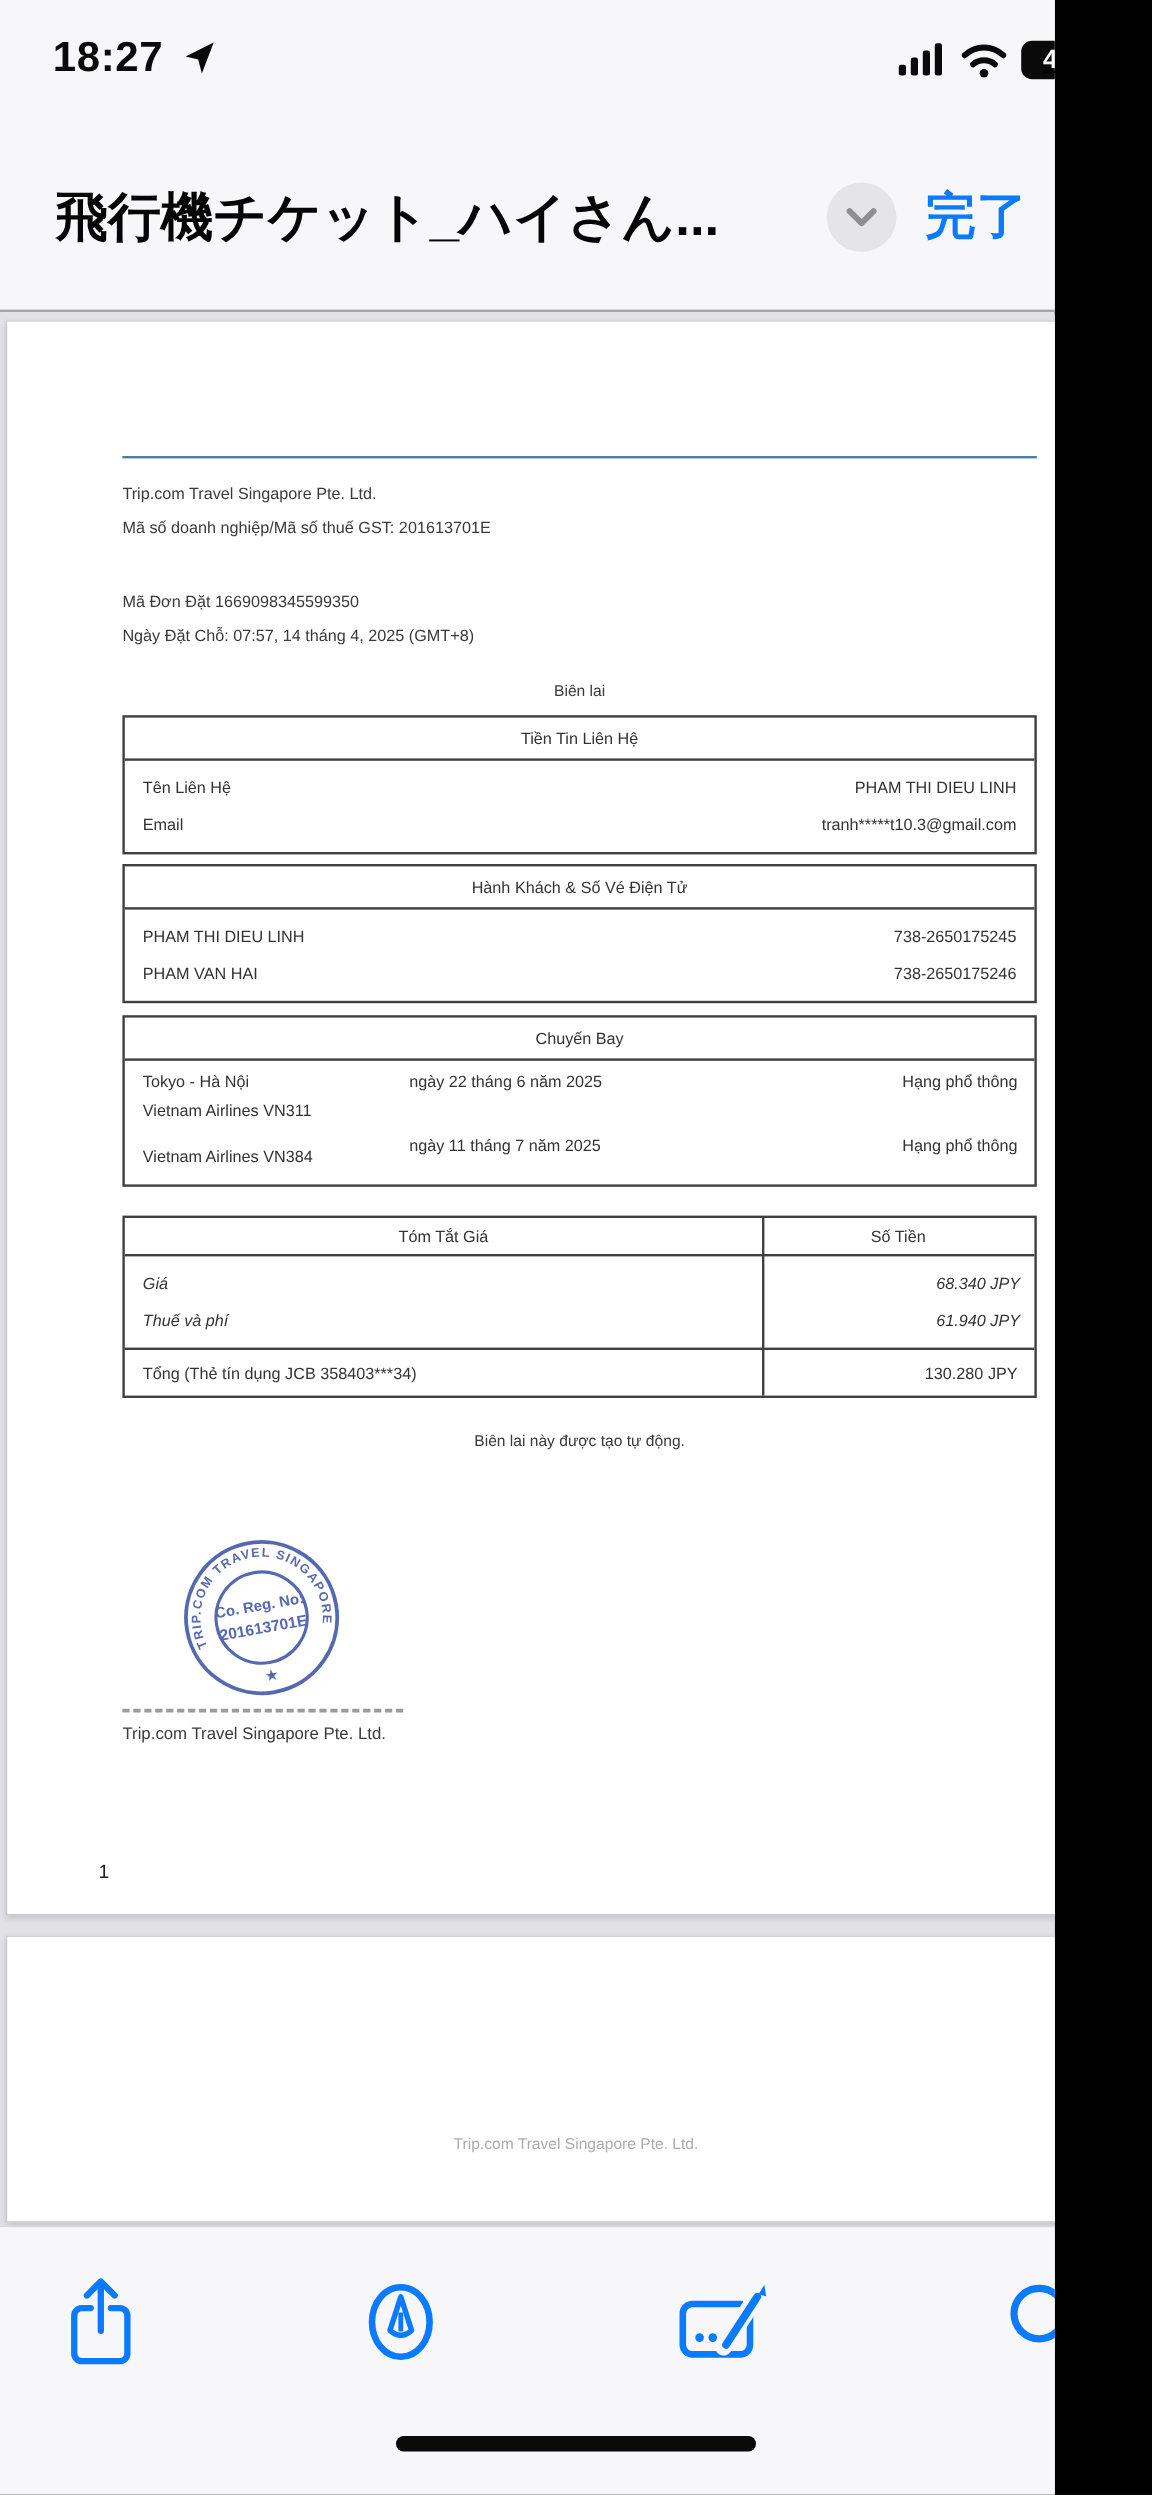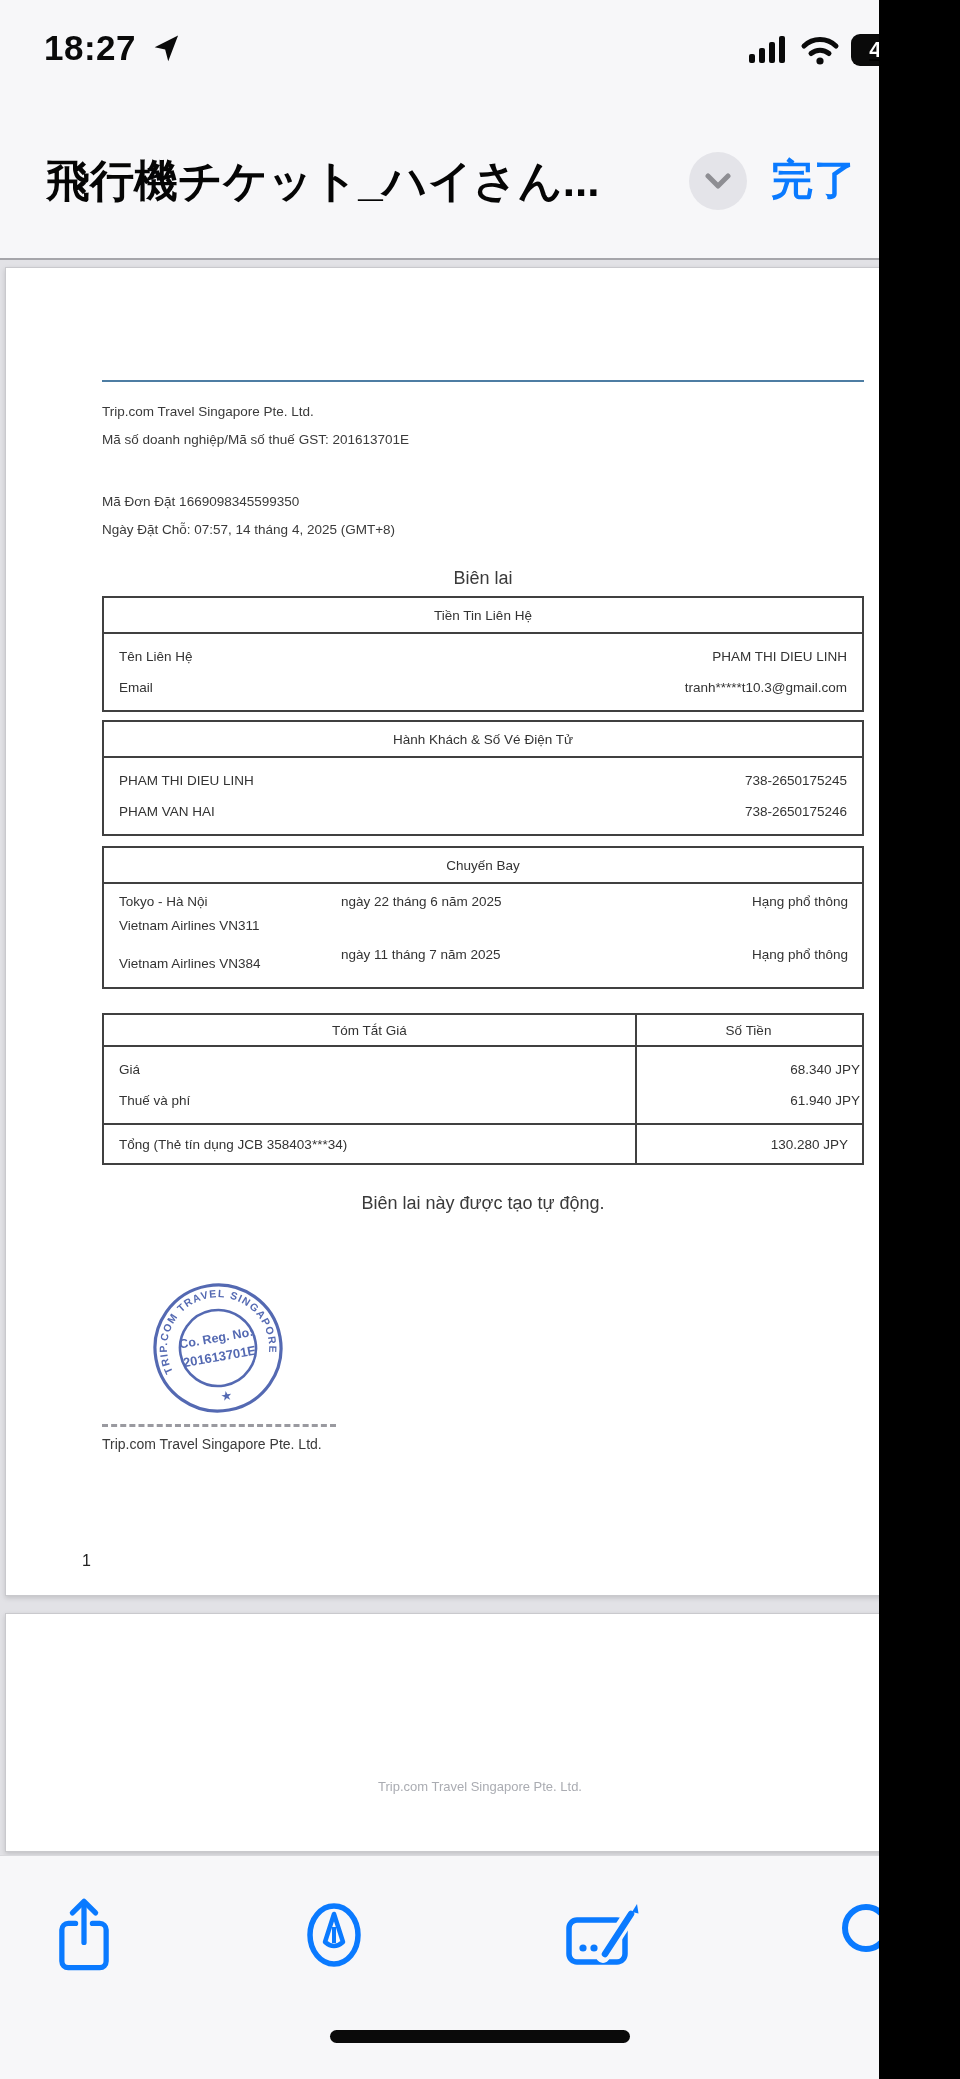--- a/index.html
+++ b/index.html
@@ -68,23 +68,23 @@
   .pad-v { padding-top:7px; padding-bottom:7px; }
   .flight-row { position:relative; padding:10px 15px 8px 15px; font-size:13.5px; }
   .flight-row .date { position:absolute; left:237px; top:10px; }
   .flight-row .cabin { position:absolute; right:14px; top:10px; }
   .flight-row .airline { margin-top:9px; }
   .price-tbl { position:absolute; left:96px; width:762px; border:2px solid #404040; background:#fff; }
   .price-divider { position:absolute; left:531px; top:0; bottom:0; width:2px; background:#404040; }
   .price-head { height:32px; border-bottom:2px solid #404040; display:flex; font-size:13.5px; }
   .price-head .c1 { width:531px; display:flex; align-items:center; justify-content:center; }
   .price-head .c2 { flex:1; display:flex; align-items:center; justify-content:center; }
-  .price-row { display:flex; justify-content:space-between; padding:0 2px 0 15px; height:31px; align-items:center; font-size:13.5px; }
+  .price-row { display:flex; justify-content:space-between; padding:0 12px 0 15px; height:31px; align-items:center; font-size:13.5px;font-style:italic; }
   .price-total { border-top:2px solid #404040; display:flex; justify-content:space-between; padding:0 14px 0 15px; height:40px; align-items:center; font-size:13.5px; }
-  .center-note { position:absolute; left:96px; width:762px; text-align:center; font-size:18px; color:#3a3a3a; }
+  .center-note { position:absolute; left:96px; width:762px; text-align:center; font-size:13px; color:#3a3a3a; }
   .dashed-line { position:absolute; left:96px; top:1156px; width:234px; border-top:3px dashed #9a9aa0; }
   .pageno { position:absolute; left:76px; top:1284px; font-size:16px; color:#222; }
   .p2-footer { position:absolute; left:0; width:100%; top:165px; text-align:center; font-size:13px; color:#aaacb2; }
   
   .toolbar {
     position:absolute; left:0; top:1855px; width:960px; height:224px;
     background:#f7f7f9; border-top:1px solid #d9d9dd;
   }
   .tool-btn { position:absolute; top:34px; width:90px; height:90px; display:flex; align-items:center; justify-content:center; }
   .home-indicator { position:absolute; left:330px; top:2030px; width:300px; height:13px; border-radius:7px; background:#0a0a0a; }

